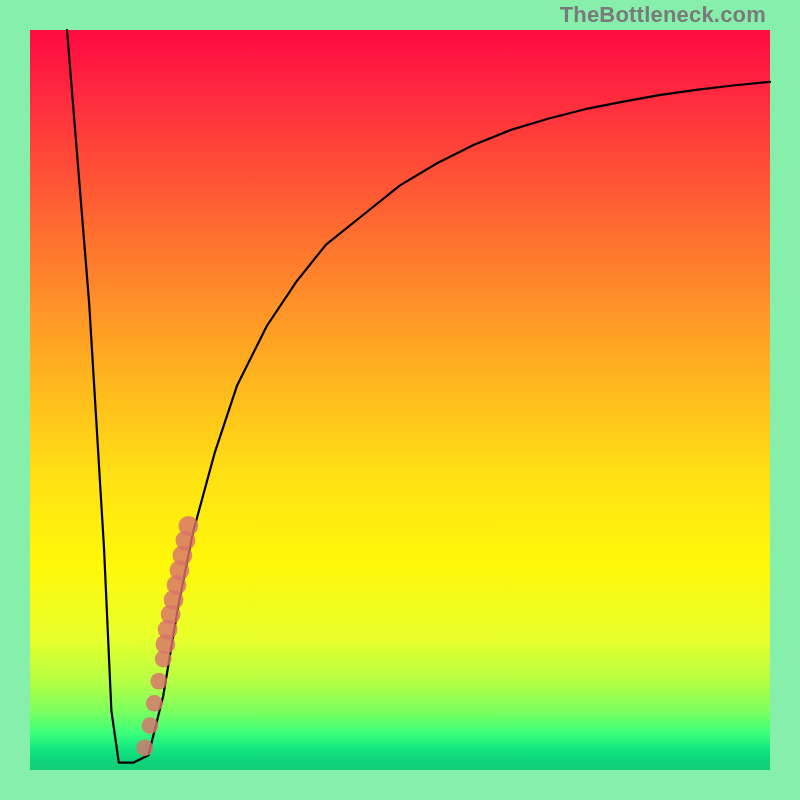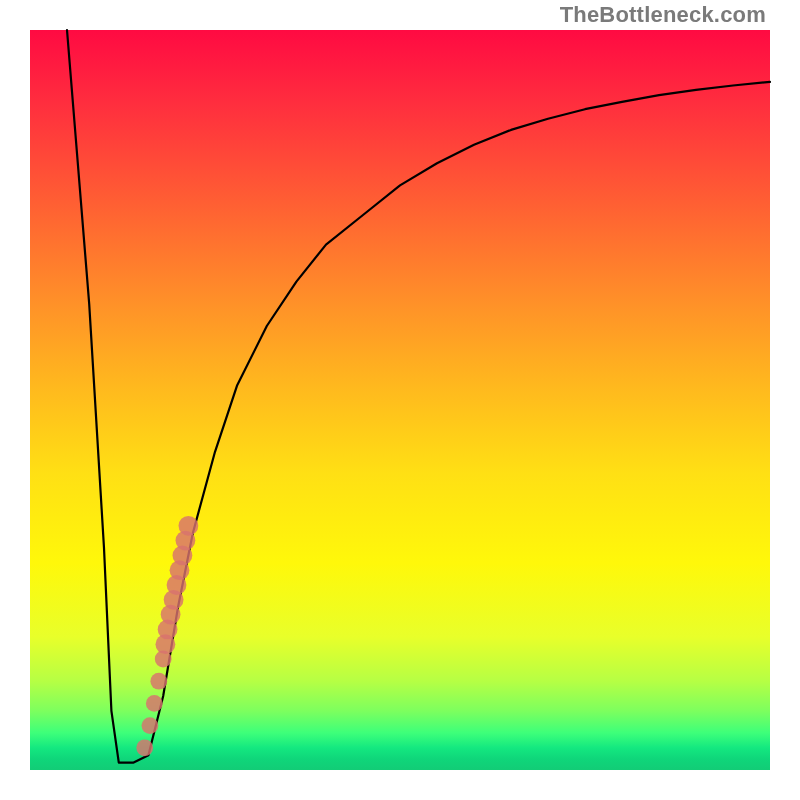--- a/index.html
+++ b/index.html
@@ -7,21 +7,21 @@
     padding: 0;
     width: 800px;
     height: 800px;
     overflow: hidden;
     background: #000;
   }
   .frame {
     position: relative;
     width: 800px;
     height: 800px;
-    background: #ffffff;
+    background: #86efac;
   }
   .plot-area {
     position: absolute;
     left: 30px;
     top: 30px;
     width: 740px;
     height: 740px;
     
     background: linear-gradient(
       to bottom,

